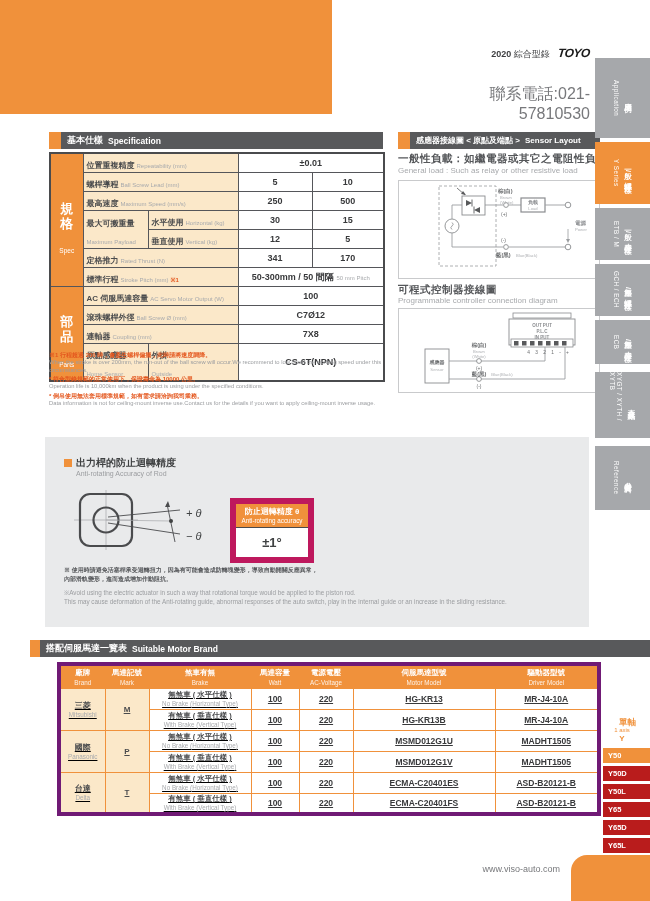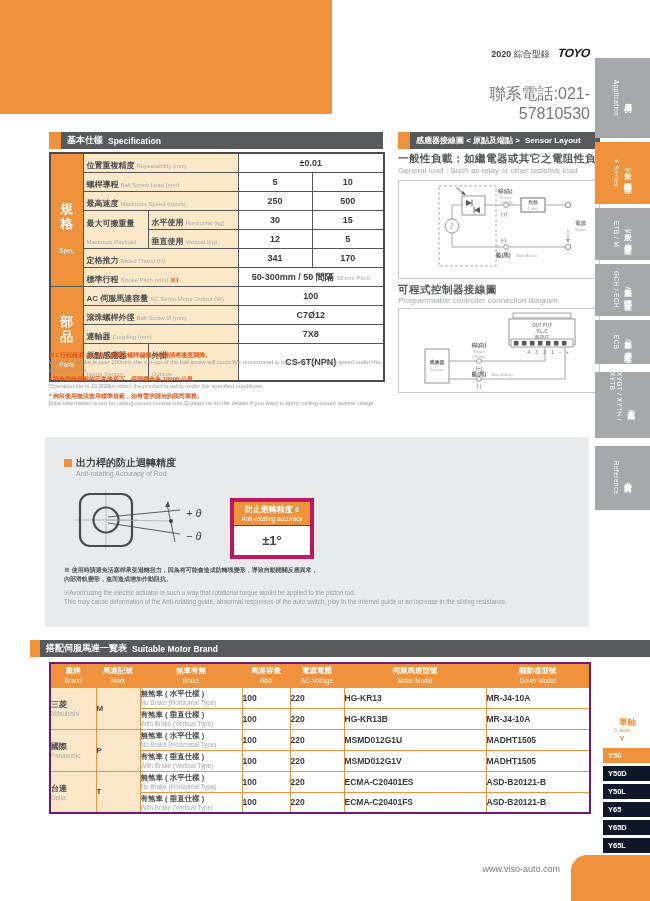--- a/index.html
+++ b/index.html
@@ -49,54 +49,54 @@
   .d2 { left:398px; top:308px; width:202px; height:85px; }
   .plc-cn { left:398px; top:283px; font-size:10.5px; font-weight:600; color:#55575A; letter-spacing:0.5px; }
   .plc-en { left:398px; top:296px; font-size:8px; color:#A8AAAD; }
 
   
   .panel { left:45px; top:437px; width:544px; height:190px; background:#E9EAEB; }
   .bullet-row { left:64px; top:456px; display:flex; align-items:center; gap:4px; }
   .bullet { width:8px; height:8px; background:#F0913B; }
   .bullet-cn { font-size:10px; font-weight:bold; color:#3F4142; }
   .bullet-en { left:76px; top:470px; font-size:7px; color:#9B9DA0; }
-  .acc-table { left:230px; top:498px; width:84px; border:4px solid #be185d; }
+  .acc-table { left:230px; top:498px; width:84px; border:6px solid #be185d; }
   .acc-head { background:#F0913B; color:#fff; text-align:center; padding:2px 0 3px; }
   .acc-head .h1 { font-size:8px; font-weight:bold; }
   .acc-head .h2 { font-size:6.3px; }
   .acc-val { background:#fff; text-align:center; font-size:13px; font-weight:bold; color:#3F4142; padding:7px 0; border-top:1px solid #4A4B4D; }
   .anti-note-cn { left:64px; top:566px; width:460px; font-size:6px; font-weight:bold; color:#55575A; line-height:1.5; }
   .anti-note-en { left:64px; top:588px; width:500px; font-size:6.3px; color:#9B9DA0; line-height:1.5; }
 
   
-  .motor { width:540px; border:2px solid #701a75; }
+  .motor { width:540px; border:4px solid #701a75;margin-left:8px; }
   .motor td, .motor th { border:1px solid #F0913B; overflow:hidden; }
   .motor th { background:#F0913B; color:#fff; height:24px; font-weight:normal; }
   .mh-cn { font-size:7.5px; font-weight:bold; display:block; }
   .mh-en { font-size:6.3px; color:rgba(255,255,255,0.88); display:block; margin-top:1px; }
-  .motor td { height:21px; text-align:left; background:#fff; }
+  .motor td { height:21px; text-align:center; background:#fff;text-decoration:underline; }
   .brand-cell { background:#FBE8C9 !important; }
   .b-cn { font-size:8px; font-weight:bold; color:#4A4B4D; display:block; }
   .b-en { font-size:6.3px; color:#A8AAAD; display:block; }
   .mark-cell { background:#FBE8C9 !important; font-size:8px; font-weight:bold; color:#4A4B4D; }
   .brk-cn { font-size:7.5px; font-weight:bold; color:#4A4B4D; display:block; }
   .brk-en { font-size:6.3px; color:#A8AAAD; display:block; }
   .mval { font-size:8.5px; font-weight:600; color:#38393B; }
 
   
   .tab { left:595px; width:55px; background:#A6A8AB; color:#fff; display:flex; flex-direction:row-reverse; align-items:center; justify-content:center; gap:3px; }
   .tab.active { background:#F0913B; }
   .tab .vcn { writing-mode:vertical-rl; font-size:7.5px; font-weight:bold; letter-spacing:1px; }
   .tab .ven { writing-mode:vertical-rl; font-size:6.3px; letter-spacing:0.5px; }
 
   
   .axis-grp-cn { left:592px; top:717px; width:44px; text-align:right; font-size:8.5px; font-weight:bold; color:#F0913B; }
   .axis-grp-en { left:600px; top:727px; width:44px; text-align:center; font-size:6px; color:#F0913B; }
   .axis-y { left:600px; top:734px; width:44px; text-align:center; font-size:8px; font-weight:bold; color:#F0913B; }
-  .axis-item { left:603px; width:47px; height:15px; background:#0f172a; color:#fff; font-size:7.5px; font-weight:bold; line-height:15px; padding-left:5px; }
+  .axis-item { left:603px; width:47px; height:15px; background:#b91c1c; color:#fff; font-size:7.5px; font-weight:bold; line-height:15px; padding-left:5px; }
   .axis-item.active { background:#F0913B; }
 
   .footer-url { left:430px; top:864px; width:130px; text-align:right; font-size:9px; color:#77787B; }
   .corner-orange { left:571px; top:855px; width:79px; height:46px; background:#F0913B; border-top-left-radius:16px; }
 
   svg text { font-family:"Liberation Sans", sans-serif; }
 </style>
 </head>
 <body>
 

